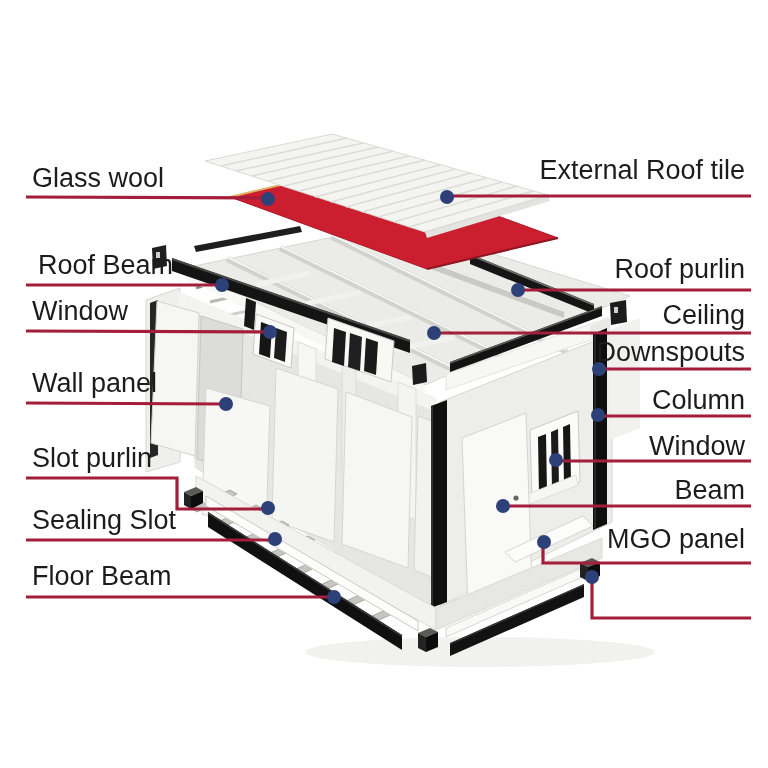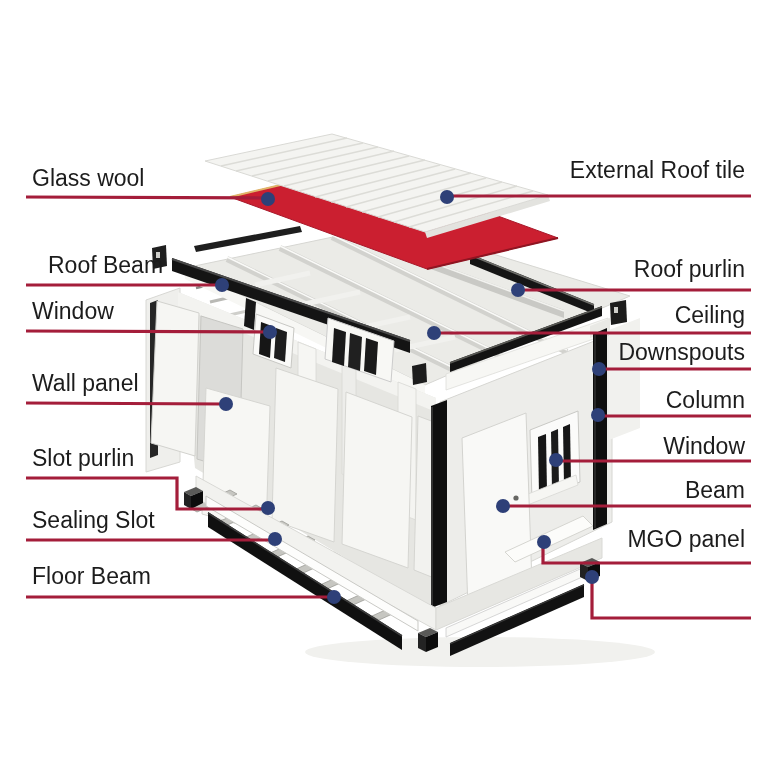--- a/index.html
+++ b/index.html
@@ -1,19 +1,19 @@
 <!DOCTYPE html>
 <html><head>
 <meta charset="utf-8">
 <style>
   html,body{margin:0;padding:0;background:#fff;}
   .stage{position:relative;width:768px;height:768px;background:#ffffff;overflow:hidden;
          font-family:"Liberation Sans", sans-serif;}
   .stage svg{position:absolute;left:0;top:0;}
-  .lbl{position:absolute;font-size:23px;line-height:26px;color:#1c1c1c;white-space:nowrap;}
+  .lbl{position:absolute;font-size:27px;line-height:26px;color:#1c1c1c;white-space:nowrap;}
   .lbl.right{text-align:center;}
 </style>
 </head>
 <body>
 
 <div class="stage">
 
 <svg width="768" height="768" viewBox="0 0 768 768">
 
   <ellipse cx="480" cy="652" rx="175" ry="15" fill="#f1f1ee"></ellipse>
@@ -239,21 +239,21 @@
     <circle cx="599" cy="369" r="7" fill="#2e4078"></circle>
     <circle cx="598" cy="415" r="7" fill="#2e4078"></circle>
     <circle cx="556" cy="460" r="7" fill="#2e4078"></circle>
     <circle cx="503" cy="506" r="7" fill="#2e4078"></circle>
     <circle cx="544" cy="542" r="7" fill="#2e4078"></circle>
     <circle cx="592" cy="577" r="7" fill="#2e4078"></circle>
   </g>
 </svg>
 
 <div class="lbl" style="left:32px;top:165px">Glass wool</div>
-<div class="lbl" style="left:48px;top:252px">Roof Beam</div>
+<div class="lbl" style="left:38px;top:252px">Roof Beam</div>
 <div class="lbl" style="left:32px;top:298px">Window</div>
 <div class="lbl" style="left:32px;top:370px">Wall panel</div>
 <div class="lbl" style="left:32px;top:445px">Slot purlin</div>
 <div class="lbl" style="left:32px;top:507px">Sealing Slot</div>
 <div class="lbl" style="left:32px;top:563px">Floor Beam</div>
 
 <div class="lbl right" style="right:23px;top:157px">External Roof tile</div>
 <div class="lbl right" style="right:23px;top:256px">Roof purlin</div>
 <div class="lbl right" style="right:23px;top:302px">Ceiling</div>
 <div class="lbl right" style="right:23px;top:339px">Downspouts</div>

